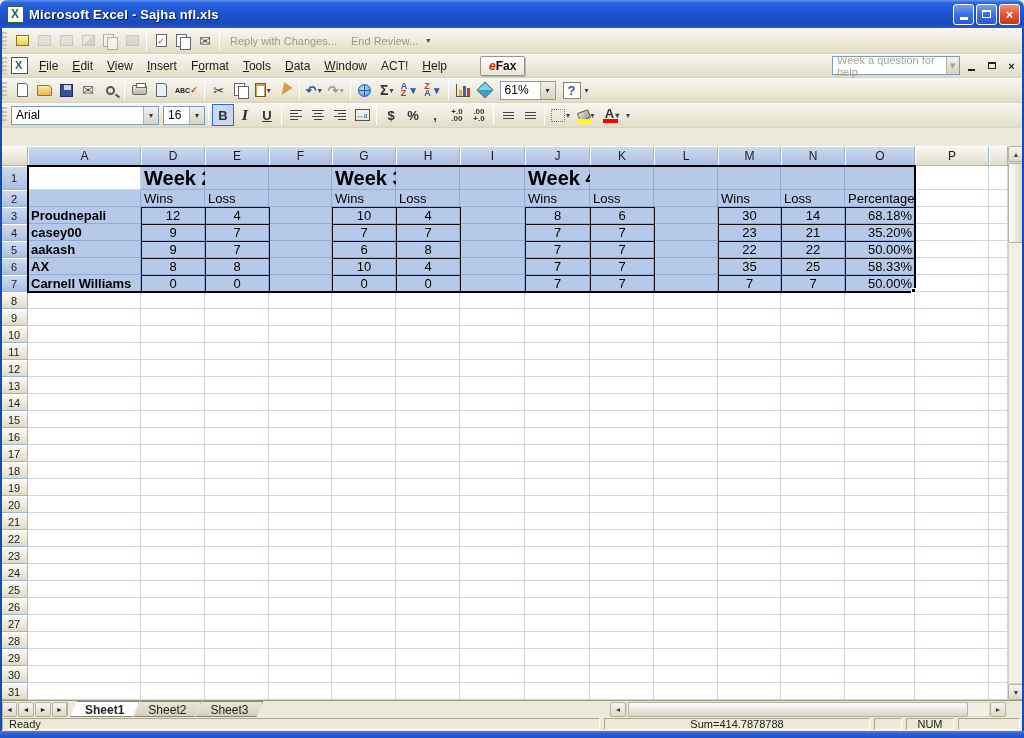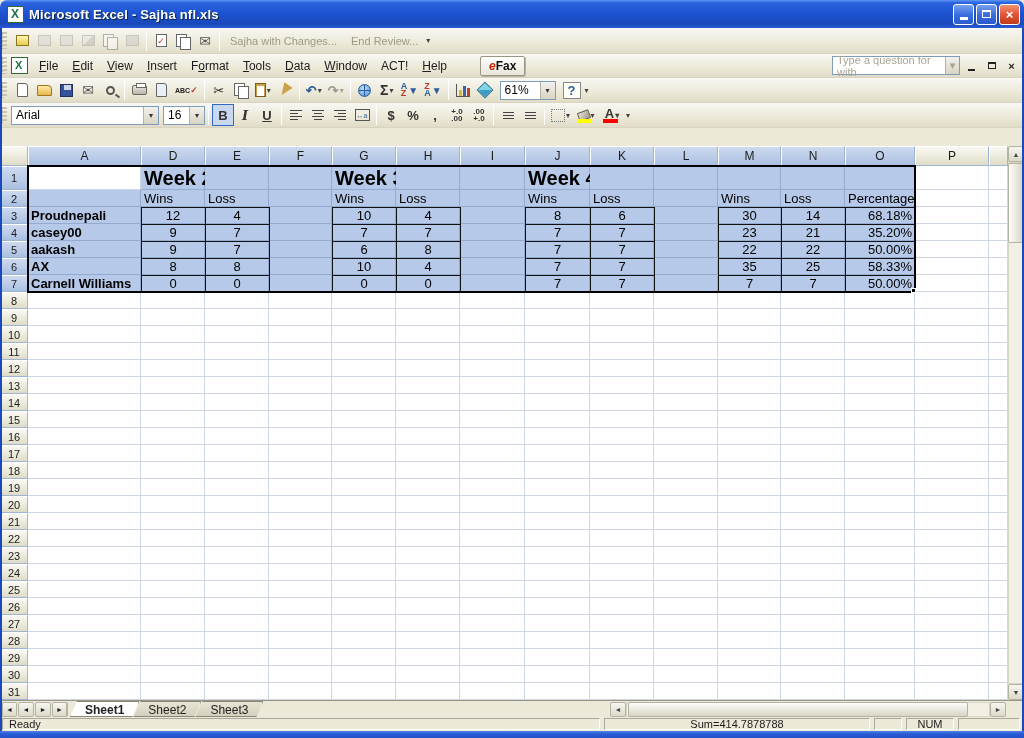--- a/index.html
+++ b/index.html
@@ -177,21 +177,21 @@
     <div class="tb-btn">
         <div style="width:11px;height:13px;background:#fff;border:1px solid #666;display:flex;align-items:center;justify-content:center;font-size:9px;color:#c0392b;">✓</div>
       </div>
     <div class="tb-btn">
         <div class="i-copy"></div>
       </div>
     <div class="tb-btn">
         <span style="font-size:14px;color:#555;">✉</span>
       </div>
     <div class="tb-sep"></div>
-    <div class="gtxt">Sajha with Changes...</div>
+    <div class="gtxt">Reply with Changes...</div>
     <div class="gtxt">End Review...</div>
     <div class="dd">▾</div>
   </div>
 
   <div class="toolbar-row abs" id="menubar">
     <div class="grip"></div>
     <div style="width:17px;height:17px;background:#fff;border:1px solid #2d6b2d;margin-right:4px;position:relative;">
         <span style="position:absolute;left:3px;top:1px;font-size:11px;font-weight:bold;color:#1e7145;">X</span>
       </div>
     <div id="menu-items" style="display:flex;">
@@ -202,21 +202,21 @@
         <div class="menu-item">F<u>o</u>rmat</div>
         <div class="menu-item"><u>T</u>ools</div>
         <div class="menu-item"><u>D</u>ata</div>
         <div class="menu-item"><u>W</u>indow</div>
         <div class="menu-item">ACT!</div>
         <div class="menu-item"><u>H</u>elp</div>
       </div>
     <button id="efax-btn"><span class="e">e</span><span>Fax</span></button>
     <div style="margin-left:auto; display:flex; align-items:center; margin-right:4px;">
       <div class="combo" id="question-box">
-        <span>Type a question for with</span>
+        <span>Week a question for help</span>
         <div class="dd-btn">
             <span>▾</span>
           </div>
       </div>
       <div class="mini-cap">
           <div id="wb-min-glyph"></div>
         </div>
       <div class="mini-cap">
           <div id="wb-restore-glyph"></div>
         </div>

